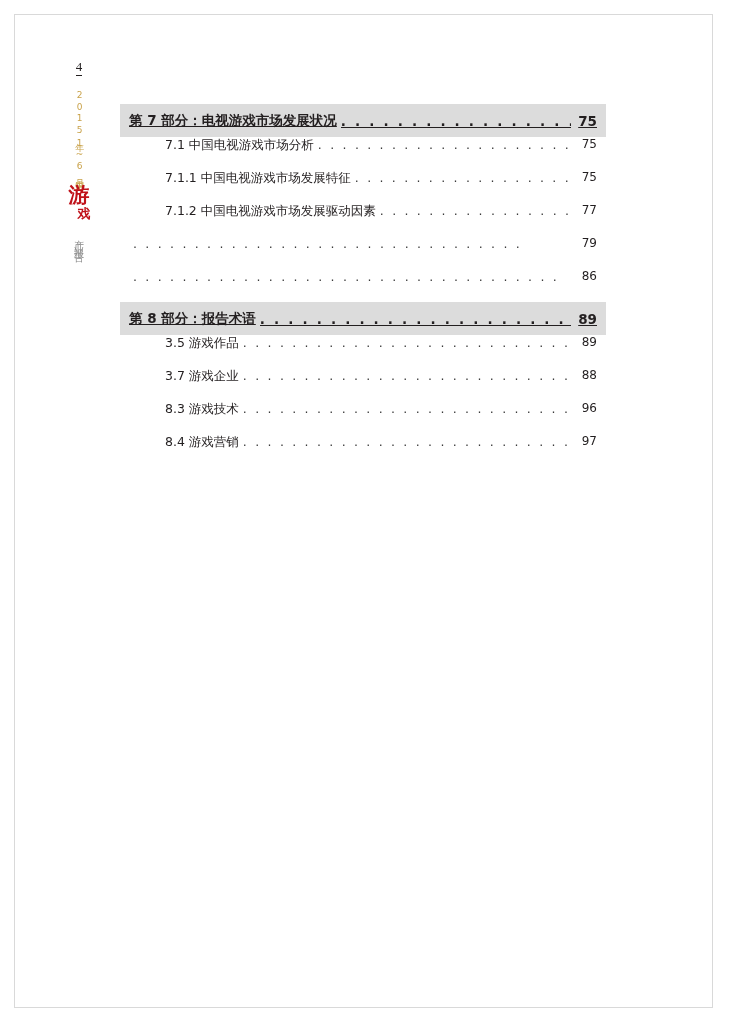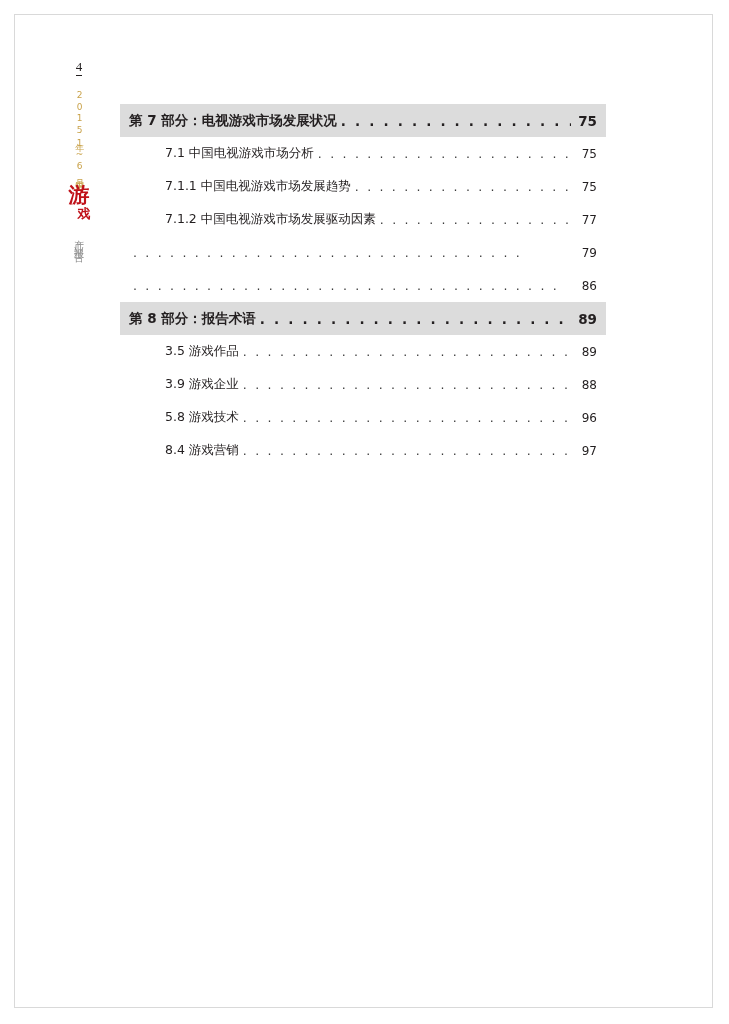--- a/index.html
+++ b/index.html
@@ -103,20 +103,21 @@
 
   
   .toc-row.section {
     background: #dcdcdc;
     height: 33px;
     align-items: center;
     padding: 0 9px 0 9px;
     font-weight: bold;
     font-size: 13.5px;
     margin-bottom: 0;
+    text-decoration: underline;
   }
   .toc-row.section .lbl {
     white-space: nowrap;
   }
   .toc-row.section .dots {
     flex: 1;
     overflow: hidden;
     white-space: nowrap;
     font-weight: bold;
     letter-spacing: 2.2px;
@@ -127,21 +128,21 @@
   .toc-row.section .pg {
     font-weight: bold;
     font-size: 13.5px;
     min-width: 22px;
     text-align: right;
   }
 
   
   .toc-row.entry {
     height: 33px;
-    align-items: center;
+    align-items: flex-start;
     padding: 0 9px 0 9px;
     font-size: 12.5px;
   }
   .toc-row.entry .lbl {
     white-space: nowrap;
     padding-left: 36px;
   }
   .toc-row.entry.lvl3 .lbl {
     padding-left: 36px;
   }
@@ -184,21 +185,21 @@
     <span class="pg">75</span>
   </div>
 
   <div class="toc-row entry">
     <span class="lbl">7.1 中国电视游戏市场分析</span>
     <span class="dots">. . . . . . . . . . . . . . . . . . . . . . . . . . . . . . . . . . . . . . . . . . . . . . . . . . . . . .</span>
     <span class="pg">75</span>
   </div>
 
   <div class="toc-row entry lvl3">
-    <span class="lbl">7.1.1 中国电视游戏市场发展趋势</span>
+    <span class="lbl">7.1.1 中国电视游戏市场发展特征</span>
     <span class="dots">. . . . . . . . . . . . . . . . . . . . . . . . . . . . . . . . . . . . . . . .</span>
     <span class="pg">75</span>
   </div>
 
   <div class="toc-row entry lvl3">
     <span class="lbl">7.1.2 中国电视游戏市场发展驱动因素</span>
     <span class="dots">. . . . . . . . . . . . . . . . . . . . . . . . . . . . . . . .</span>
     <span class="pg">77</span>
   </div>
 
@@ -218,27 +219,27 @@
     <span class="pg">89</span>
   </div>
 
   <div class="toc-row entry">
     <span class="lbl">3.5 游戏作品</span>
     <span class="dots">. . . . . . . . . . . . . . . . . . . . . . . . . . . . . . . . . . . . . . . . . . . . . . . . . . . . . . . . . . . . . . . . . .</span>
     <span class="pg">89</span>
   </div>
 
   <div class="toc-row entry">
-    <span class="lbl">3.9 游戏企业</span>
+    <span class="lbl">3.7 游戏企业</span>
     <span class="dots">. . . . . . . . . . . . . . . . . . . . . . . . . . . . . . . . . . . . . . . . . . . . . . . . . . . . . . . . . . . . . . . . . .</span>
     <span class="pg">88</span>
   </div>
 
   <div class="toc-row entry">
-    <span class="lbl">5.8 游戏技术</span>
+    <span class="lbl">8.3 游戏技术</span>
     <span class="dots">. . . . . . . . . . . . . . . . . . . . . . . . . . . . . . . . . . . . . . . . . . . . . . . . . . . . . . . . . . . . . . . . . .</span>
     <span class="pg">96</span>
   </div>
 
   <div class="toc-row entry">
     <span class="lbl">8.4 游戏营销</span>
     <span class="dots">. . . . . . . . . . . . . . . . . . . . . . . . . . . . . . . . . . . . . . . . . . . . . . . . . . . . . . . . . . . . . . . . . .</span>
     <span class="pg">97</span>
   </div>
 

